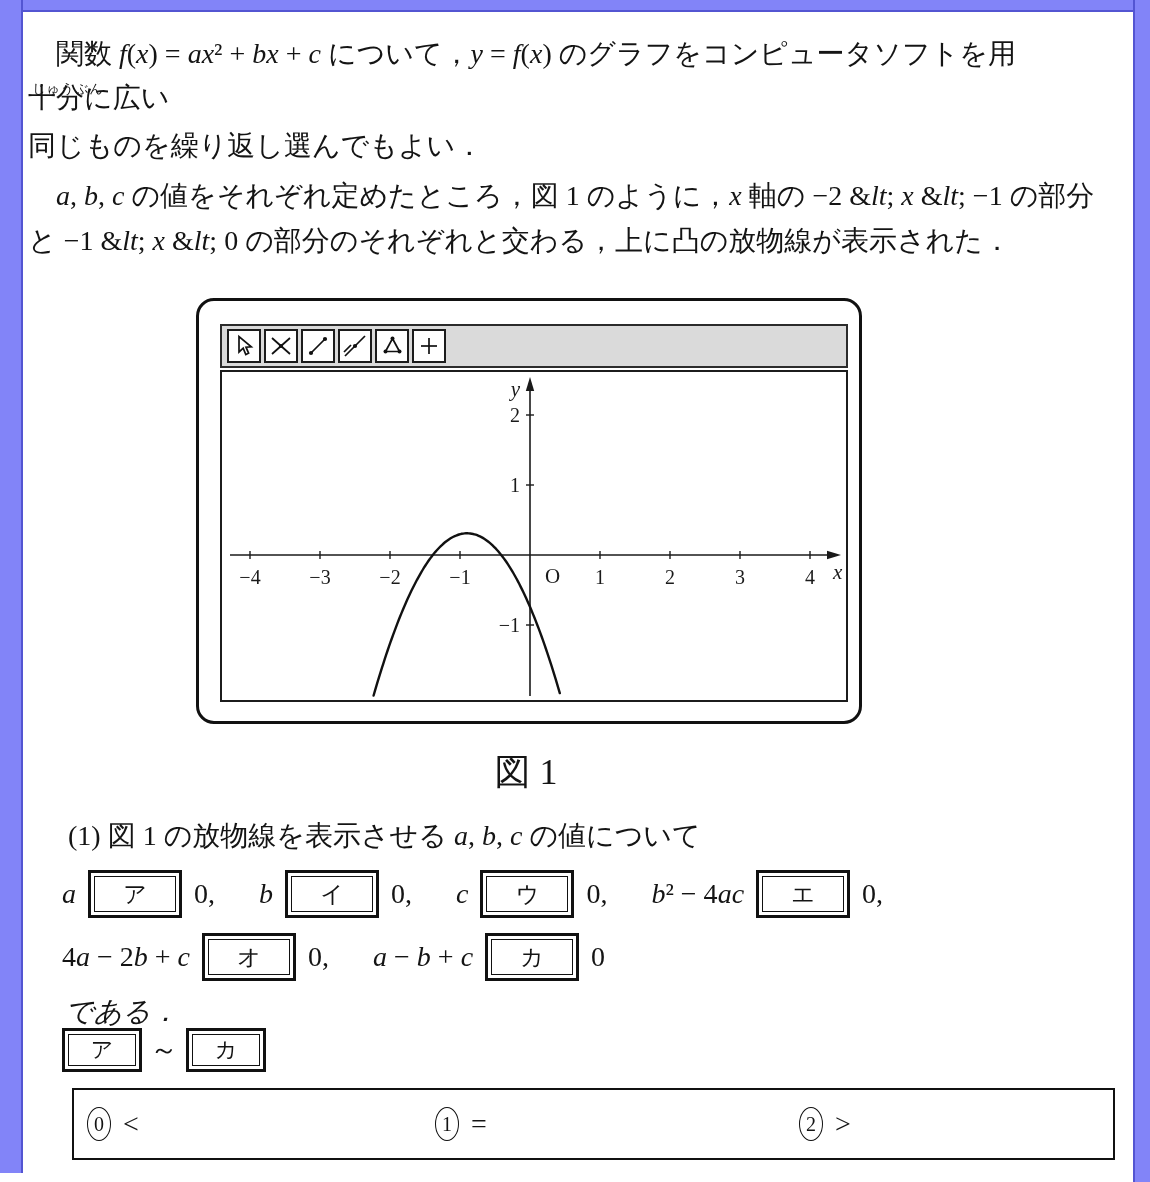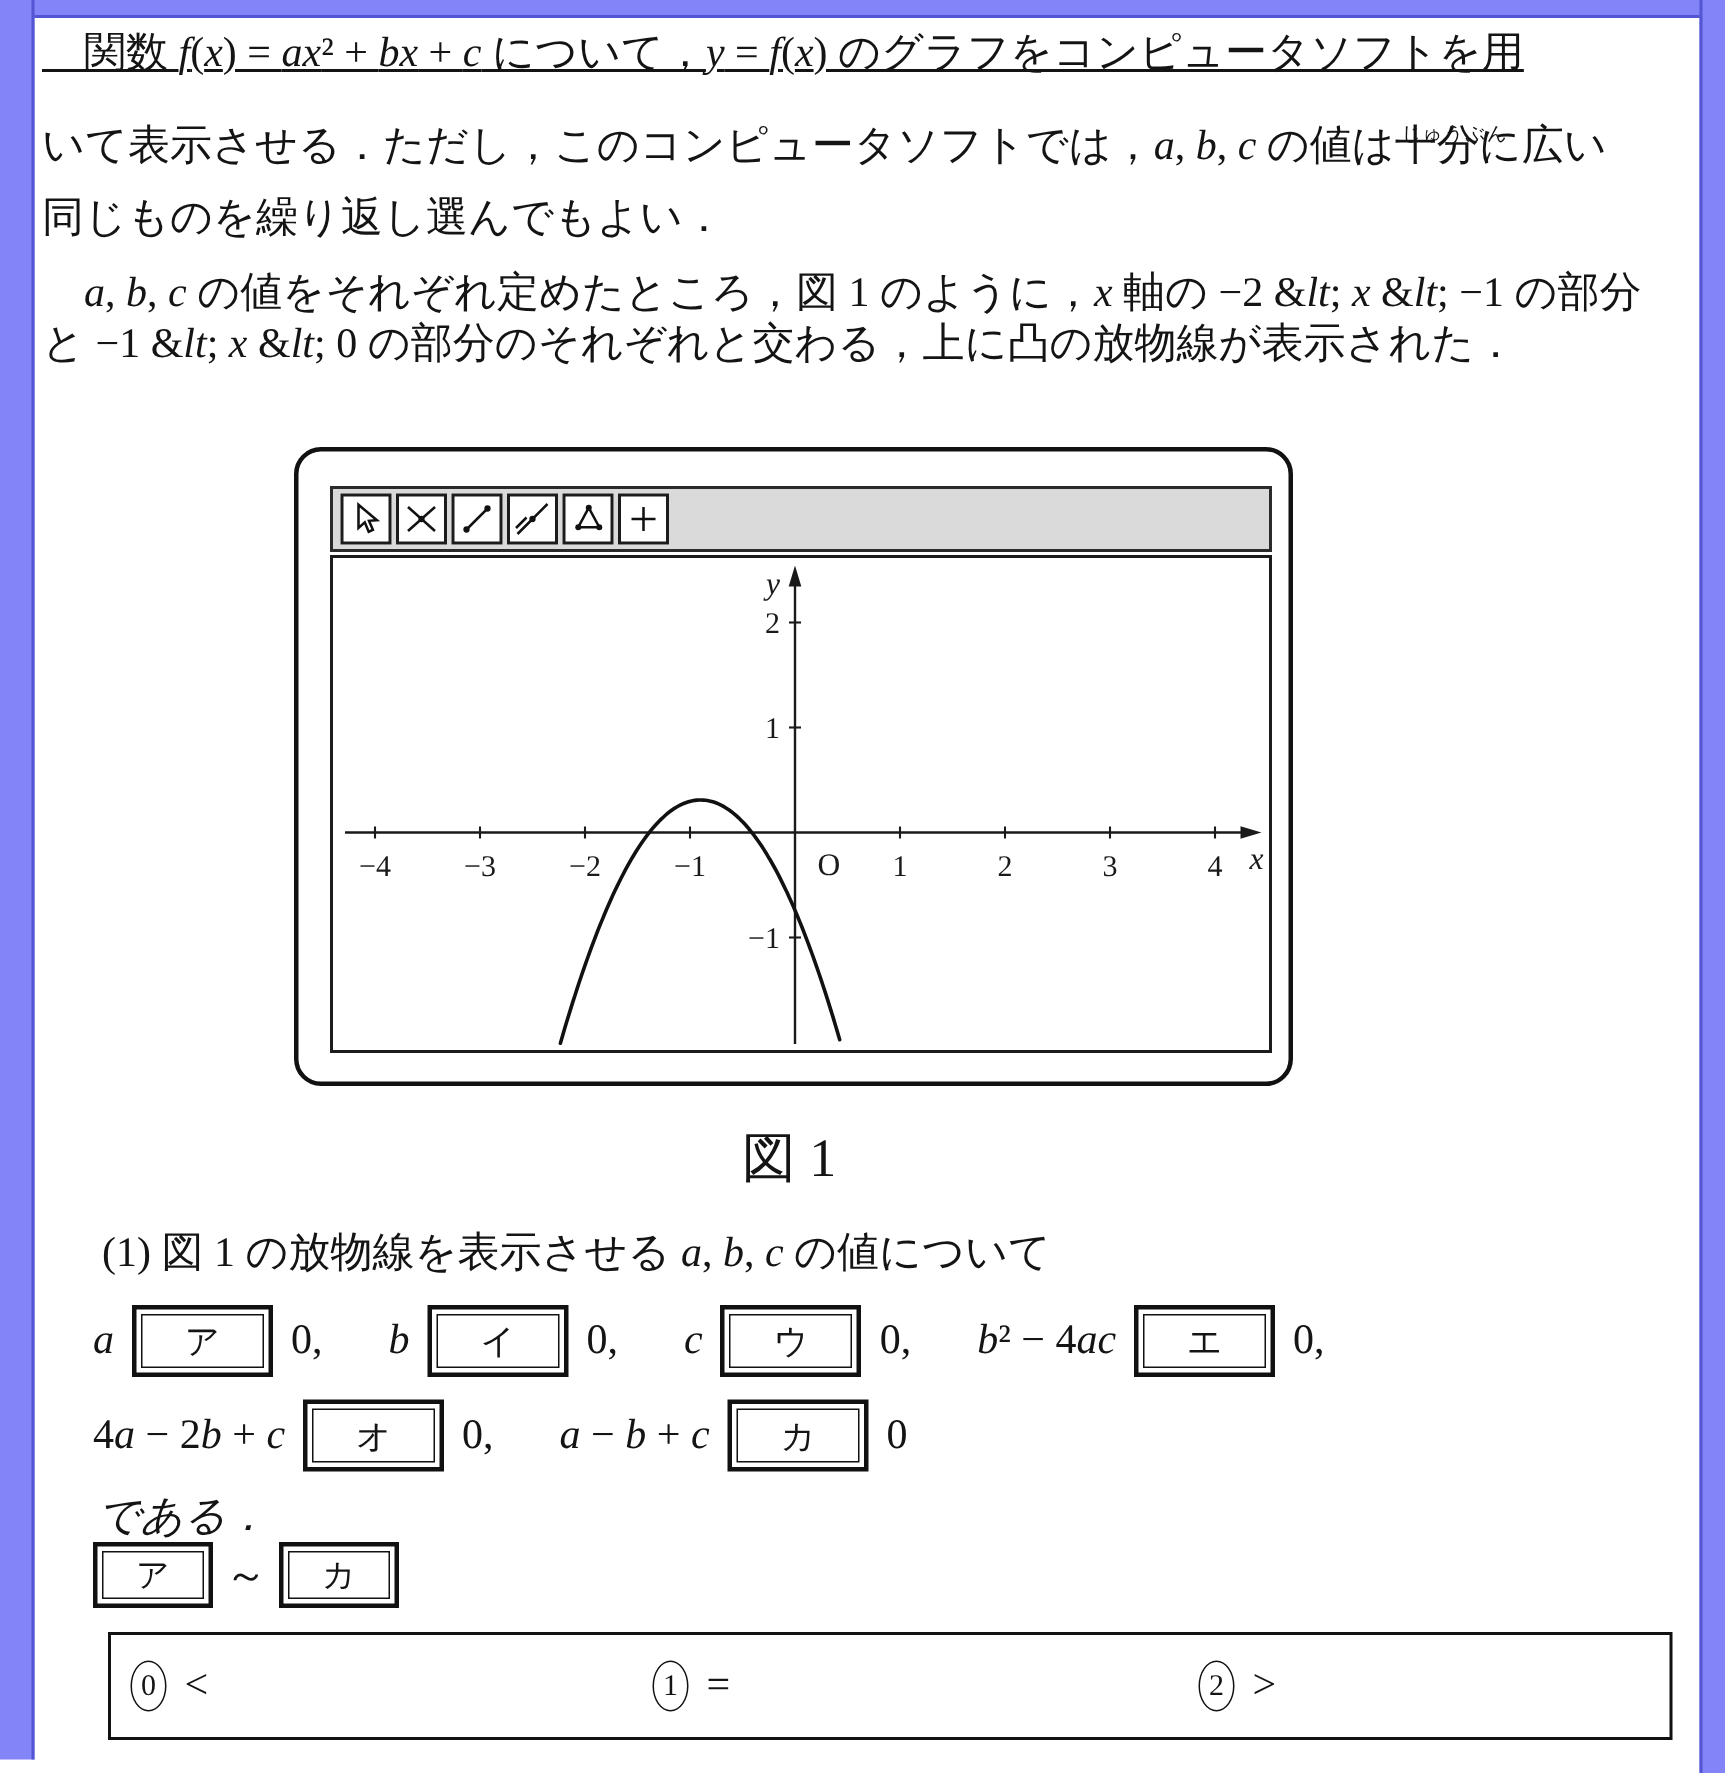--- a/index.html
+++ b/index.html
@@ -50,27 +50,27 @@
   .cnum { display:inline-block; width:22px; height:32px; border:1.5px solid #111;
           border-radius:50%; text-align:center; line-height:32px; font-size:20px; }
 </style>
 </head>
 <body>
 
 <div class="frame-top"></div>
 <div class="frame-left"></div>
 <div class="frame-right"></div>
 
-<div class="tline" style="left:28px; top:14px;text-decoration:underline;">　関数 <i>f</i>(<i>x</i>) = <i>ax</i>² + <i>bx</i> + <i>c</i> について，<i>y</i> = <i>f</i>(<i>x</i>) のグラフをコンピュータソフトを用</div>
+<div class="tline" style="left:28px; top:32px;">　関数 <i>f</i>(<i>x</i>) = <i>ax</i>² + <i>bx</i> + <i>c</i> について，<i>y</i> = <i>f</i>(<i>x</i>) のグラフをコンピュータソフトを用</div>
 <div class="tline" style="left:28px; top:76px;">
-  <span>いて表示させる．ただし，このコンピュータソフトでは，<i>a</i>, <i>b</i>, <i>c</i> の値は</span><span class="rubywrap"><span class="rt">じゅうぶん</span><span>十分</span></span><span>に広い</span>
+  <span class="rubywrap"><span class="rt">じゅうぶん</span><span>十分</span></span><span>に広い</span>
 </div>
 <div class="tline" style="left:28px; top:124px;">同じものを繰り返し選んでもよい．</div>
 <div class="tline" style="left:28px; top:174px;">　<i>a</i>, <i>b</i>, <i>c</i> の値をそれぞれ定めたところ，図 1 のように，<i>x</i> 軸の −2 &amp;<i>lt</i>; <i>x</i> &amp;<i>lt</i>; −1 の部分</div>
-<div class="tline" style="left:28px; top:208px;">と −1 &amp;<i>lt</i>; <i>x</i> &amp;<i>lt</i>; 0 の部分のそれぞれと交わる，上に凸の放物線が表示された．</div>
+<div class="tline" style="left:28px; top:219px;">と −1 &amp;<i>lt</i>; <i>x</i> &amp;<i>lt</i>; 0 の部分のそれぞれと交わる，上に凸の放物線が表示された．</div>
 
 <div class="window">
   <div class="toolbar" id="toolbar">
       <button class="tbtn">
         <svg width="26" height="26" viewBox="0 0 26 26" stroke="#111" stroke-width="1.7" fill="none">
           <polygon points="8,3.5 8,19 12.2,15.2 14.8,21.5 17.6,20.2 15,14.2 20.3,13.8" fill="none"></polygon>
         </svg>
       </button>
       <button class="tbtn">
         <svg width="26" height="26" viewBox="0 0 26 26" stroke="#111" stroke-width="1.7" fill="none">

